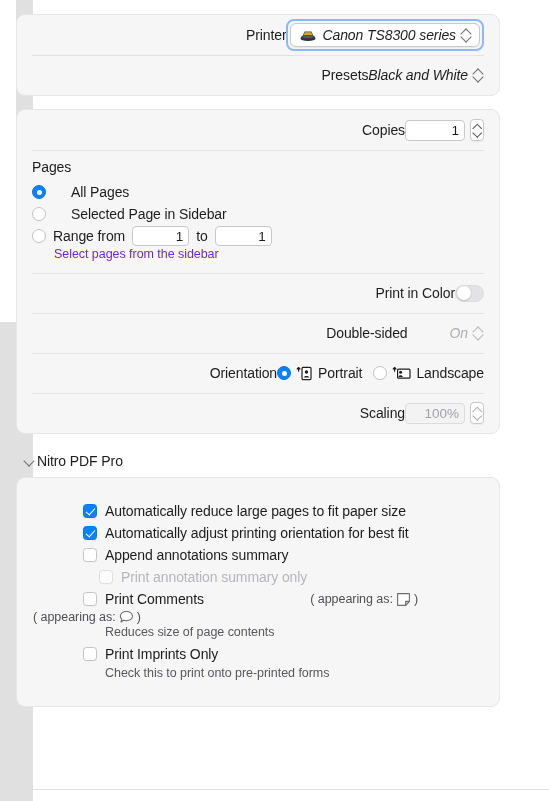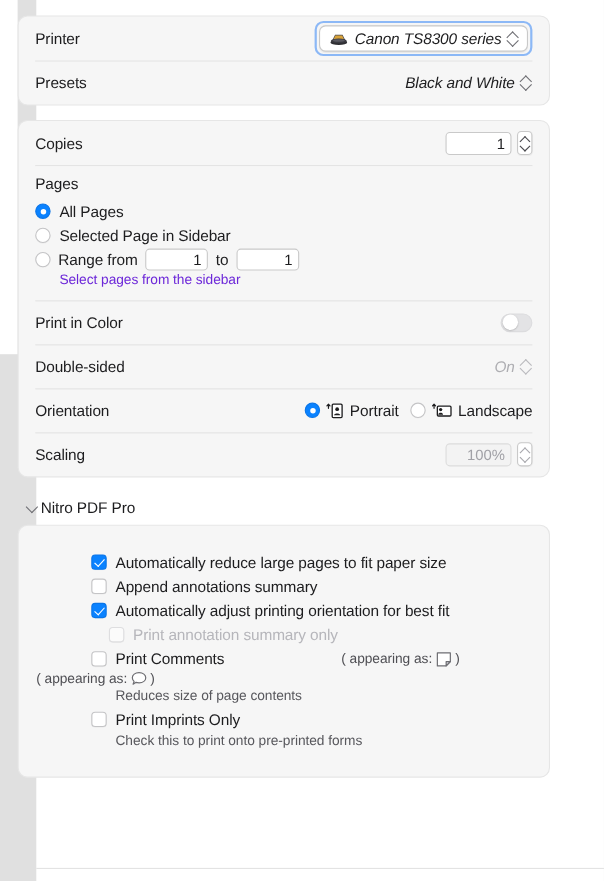--- a/index.html
+++ b/index.html
@@ -48,21 +48,21 @@
   .card {
     background: #f6f6f6;
     border: 1px solid #e6e6e6;
     border-radius: 9px;
     margin-bottom: 13px;
   }
 
   .row {
     display: flex;
     align-items: center;
-    justify-content: space-between;
+    justify-content: flex-end;
     padding: 0 15px;
     height: 40px;
     position: relative;
   }
   .row + .row::before,
   .row.ruled::before {
     content: "";
     position: absolute;
     left: 15px; right: 15px; top: 0;
     height: 1px;
@@ -201,21 +201,21 @@
   .pages-title {
     font-size: 14px;
     color: #1d1d1f;
     margin-bottom: 6px;
     letter-spacing: -0.1px;
   }
   .radio-line {
     display: flex;
     align-items: center;
     height: 22px;
-    gap: 8px;
+    gap: 25px;
   }
   .radio {
     width: 14px; height: 14px;
     border-radius: 50%;
     background: #ffffff;
     border: 1px solid #c4c4c6;
     flex: none;
     position: relative;
     box-shadow: 0 0.5px 0.5px rgba(0,0,0,0.04);
   }
@@ -526,27 +526,27 @@
   </div>
 
   <div class="nitro-card">
 
     <div class="cb-line">
       <span class="checkbox on"></span>
       <span class="cb-label">Automatically reduce large pages to fit paper size</span>
     </div>
 
     <div class="cb-line">
+      <span class="checkbox on"></span>
+      <span class="cb-label">Automatically adjust printing orientation for best fit</span>
+    </div>
+
+    <div class="cb-line">
       <span class="checkbox"></span>
       <span class="cb-label">Append annotations summary</span>
-    </div>
-
-    <div class="cb-line">
-      <span class="checkbox on"></span>
-      <span class="cb-label">Automatically adjust printing orientation for best fit</span>
     </div>
 
     <div class="cb-line indent">
       <span class="checkbox dim"></span>
       <span class="cb-label dim">Print annotation summary only</span>
     </div>
 
     <div class="cb-row">
       <div class="cb-line">
         <span class="checkbox"></span>

